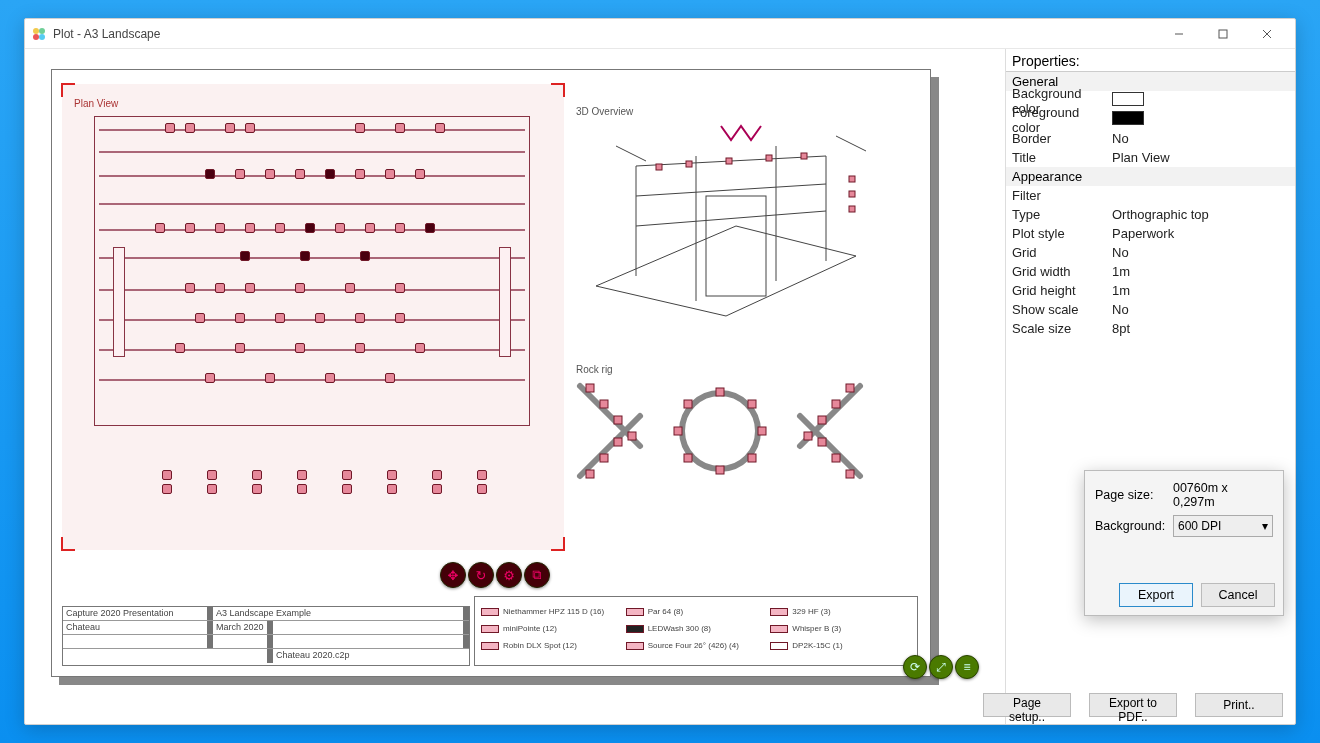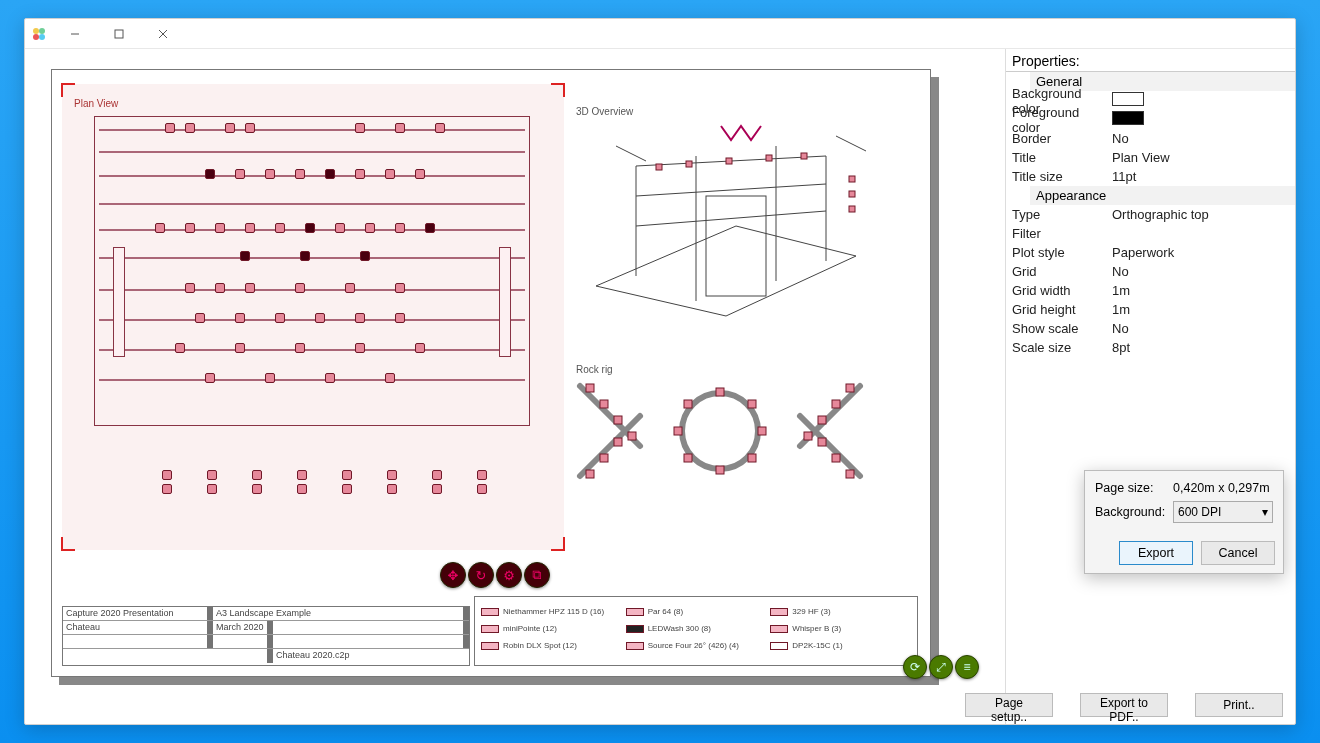--- a/index.html
+++ b/index.html
@@ -51,55 +51,56 @@
   .toolbar-float { position:absolute; left:388px; top:492px; display:flex; gap:2px; z-index:5;}
   .tool-btn { width:26px; height:26px; border-radius:50%; background:#440008; border:1px solid #220; display:flex; align-items:center; justify-content:center; color:#e06; font-size:13px; box-shadow:0 1px 3px rgba(0,0,0,0.4);}
   .corner-float { position:absolute; right:-6px; bottom:-6px; display:flex; gap:2px; }
   .corner-btn { width:24px; height:24px; border-radius:50%; background:#4a7a00; border:1px solid #2a4400; display:flex; align-items:center; justify-content:center; color:#cfe; font-size:12px; box-shadow:0 1px 3px rgba(0,0,0,0.4);}
 
   .sidebar { width:290px; border-left:1px solid #ddd; display:flex; flex-direction:column; }
   .props-title { font-size:14px; padding:4px 16px 2px 6px; }
   .props-table { flex:1; overflow-y:scroll; border-top:1px solid #ccc; font-size:13px; }
   .prop-row { display:flex; height:19px; align-items:center; }
   .prop-row:nth-child(odd){ background:#fff; }
-  .prop-section { background:#f2f2f2; font-weight:400; padding-left:6px; height:19px; display:flex; align-items:center;margin-left:24px;}
+  .prop-section { background:#f2f2f2; font-weight:400; padding-left:6px; height:19px; display:flex; align-items:center;}
   .prop-key { width:102px; padding-left:6px; color:#222; }
   .prop-val { flex:1; padding-left:4px; color:#222; }
   .swatch { width:32px; height:14px; border:1px solid #333; display:inline-block; }
 
-  .bottom-bar { height:40px; display:flex; align-items:center; justify-content:flex-end; gap:27px; padding:0 12px; border-top:1px solid transparent;}
+  .bottom-bar { height:40px; display:flex; align-items:center; justify-content:flex-end; gap:18px; padding:0 12px; border-top:1px solid transparent;}
   .wbtn { min-width:88px; height:24px; font-size:12px; background:#e9e9e9; border:1px solid #bbb; padding:2px 10px; }
 
   .dialog {
     position:absolute; right:36px; top:470px; width:200px;
     background:#f4f4f4; border:1px solid #bbb; box-shadow:0 4px 16px rgba(0,0,0,0.25);
     z-index:20;
   }
   .dlg-title { display:flex; align-items:center; height:28px; padding:0 8px; font-size:13px; background:#fff; }
   .dlg-title span:first-child{ flex:1; }
   .dlg-body { padding:10px 10px 4px 10px; font-size:12.5px; }
   .dlg-row { display:flex; align-items:center; margin-bottom:6px; gap:8px; }
   .dlg-row label { width:70px; }
   .dlg-select { flex:1; height:22px; border:1px solid #aaa; background:#eee; font-size:12px; padding:0 4px; display:flex; align-items:center; justify-content:space-between;}
   .dlg-actions { display:flex; justify-content:flex-end; gap:8px; padding:8px; }
-  .dlg-btn { width:74px; height:24px; font-size:12.5px; background:#e9e9e9; border:1px solid #bbb; }
+  .dlg-btn { width:74px; height:24px; font-size:12.5px; background:#e9e9e9; border:1px solid #bbb;margin-top:28px; }
   .dlg-btn.primary { border:1px solid #2a8acb; background:#eaf4fc; }
 </style>
 </head>
 <body>
 
 <div class="window">
 
   <div class="titlebar">
     <svg class="app-icon" viewBox="0 0 16 16">
       <circle cx="5" cy="5" r="3" fill="#f2c94c"></circle>
       <circle cx="11" cy="5" r="3" fill="#6fcf97"></circle>
       <circle cx="5" cy="11" r="3" fill="#eb5757"></circle>
       <circle cx="11" cy="11" r="3" fill="#56ccf2"></circle>
     </svg>
+    <div class="win-title">Plot - A3 Landscape</div>
     <div class="win-btns">
       <div class="win-btn">
         <svg width="10" height="10" viewBox="0 0 10 10">
             <line x1="1" y1="5" x2="9" y2="5" stroke="#555" stroke-width="1"></line>
           </svg>
       </div>
       <div class="win-btn">
         <svg width="10" height="10" viewBox="0 0 10 10">
             <rect x="1" y="1" width="8" height="8" fill="none" stroke="#555" stroke-width="1"></rect>
           </svg>
@@ -370,32 +371,28 @@
           <div class="prop-val"><span class="swatch" style="background:#000;"></span></div>
         </div>
         <div class="prop-row">
             <div class="prop-key">Border</div>
             <div class="prop-val">No</div>
           </div>
         <div class="prop-row">
             <div class="prop-key">Title</div>
             <div class="prop-val">Plan View</div>
           </div>
-        <div class="prop-row">
-            <div class="prop-key">Title size</div>
-            <div class="prop-val">11pt</div>
-          </div>
         <div class="prop-section">Appearance</div>
+        <div class="prop-row">
+            <div class="prop-key">Filter</div>
+            <div class="prop-val"></div>
+          </div>
         <div class="prop-row">
             <div class="prop-key">Type</div>
             <div class="prop-val">Orthographic top</div>
-          </div>
-        <div class="prop-row">
-            <div class="prop-key">Filter</div>
-            <div class="prop-val"></div>
           </div>
         <div class="prop-row">
             <div class="prop-key">Plot style</div>
             <div class="prop-val">Paperwork</div>
           </div>
         <div class="prop-row">
             <div class="prop-key">Grid</div>
             <div class="prop-val">No</div>
           </div>
         <div class="prop-row">
@@ -421,21 +418,21 @@
         <button class="wbtn">Print..</button>
       </div>
     </div>
   </div>
 </div>
 
 <div class="dialog">
   <div class="dlg-body">
     <div class="dlg-row">
       <label>Page size:</label>
-      <span>0,420m x 0,297m</span>
+      <span>00760m x 0,297m</span>
     </div>
     <div class="dlg-row">
       <label>Background:</label>
       <div class="dlg-select">
         <span>600 DPI</span>
         <span>▾</span>
       </div>
     </div>
   </div>
   <div class="dlg-actions">

